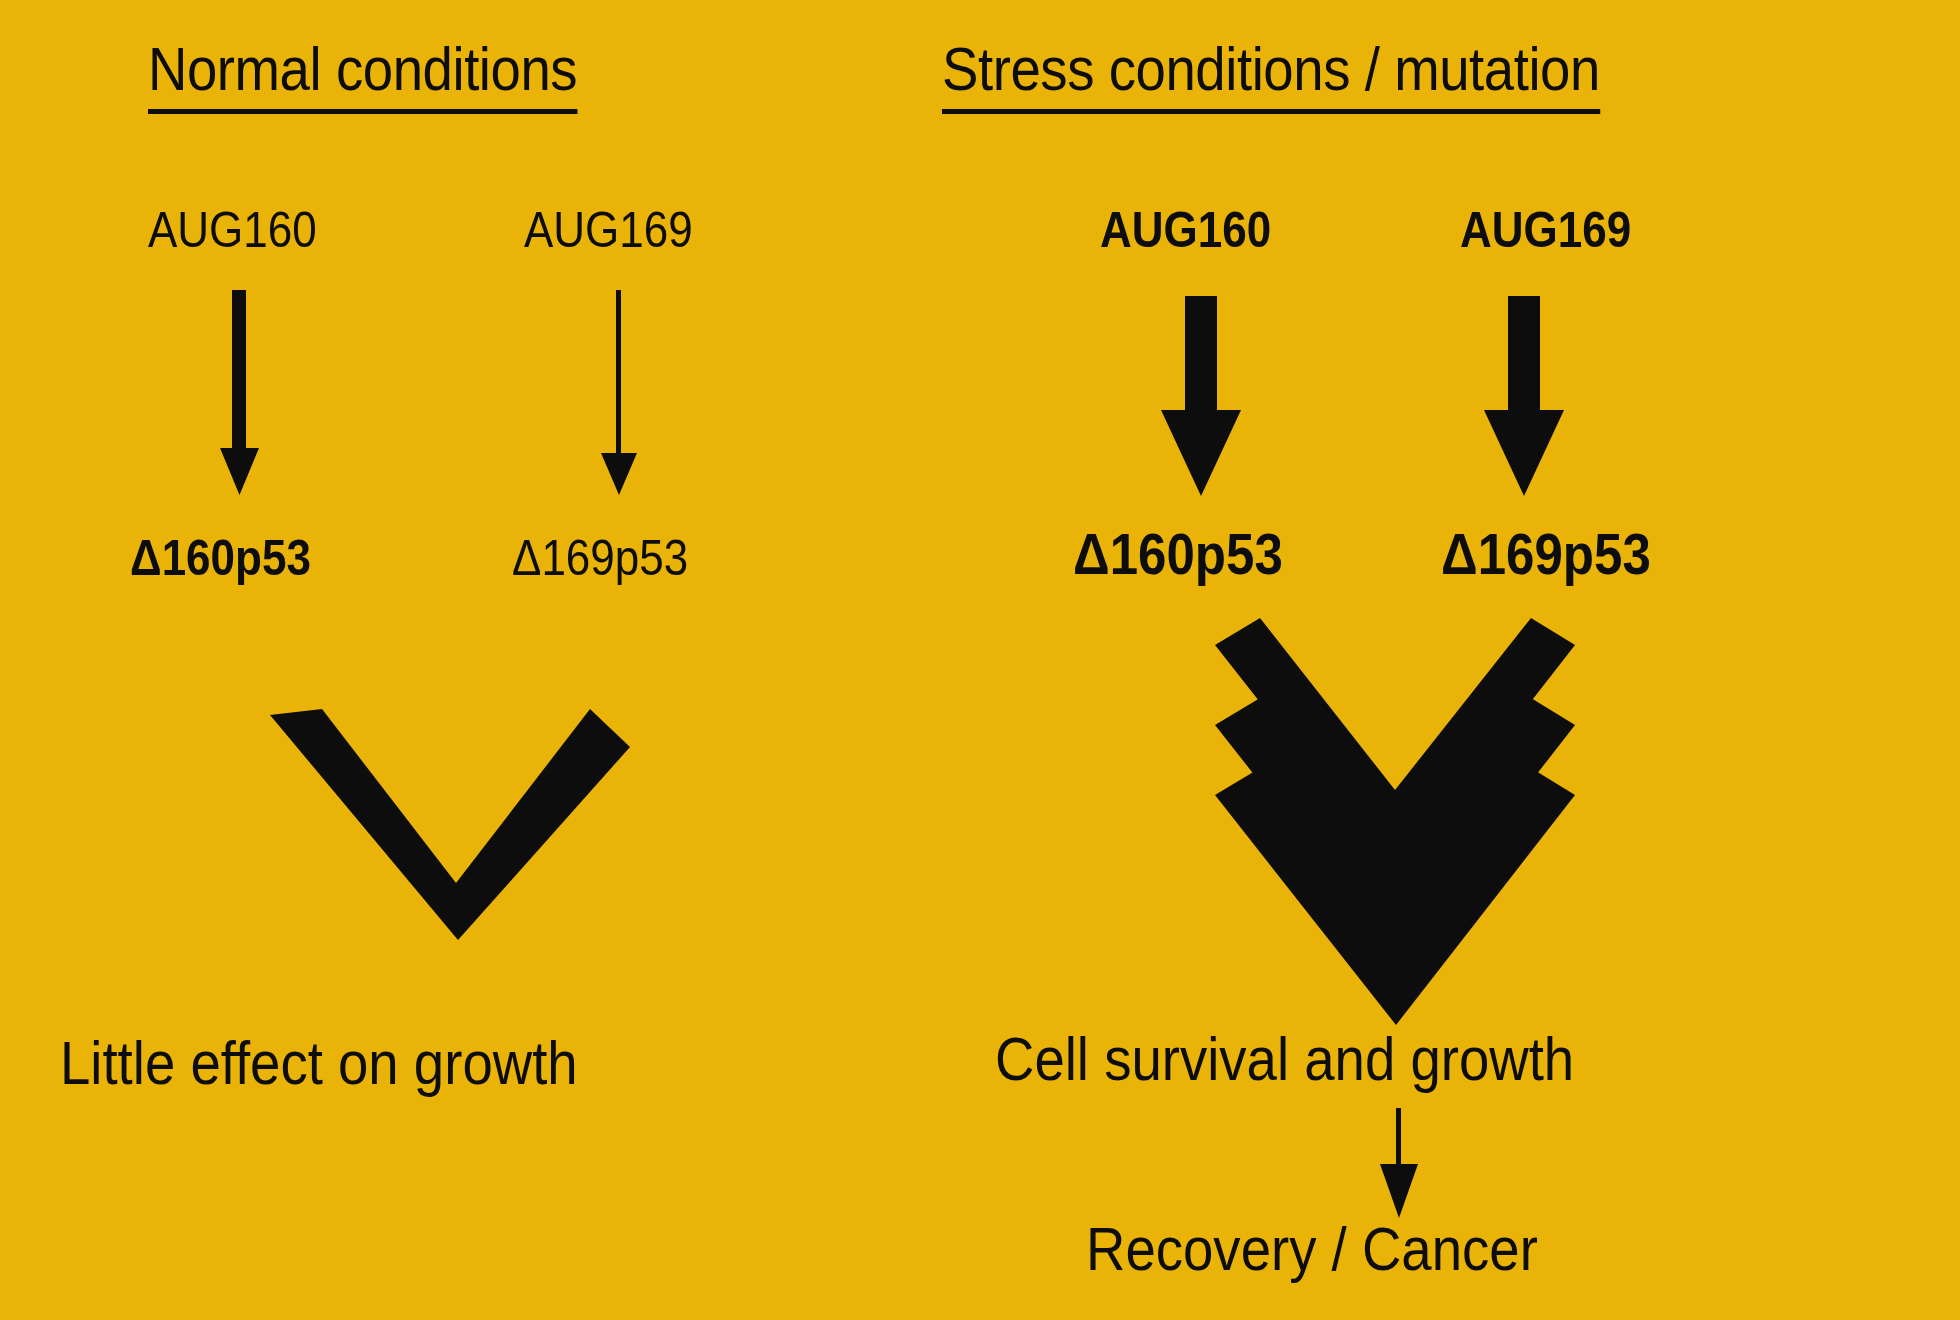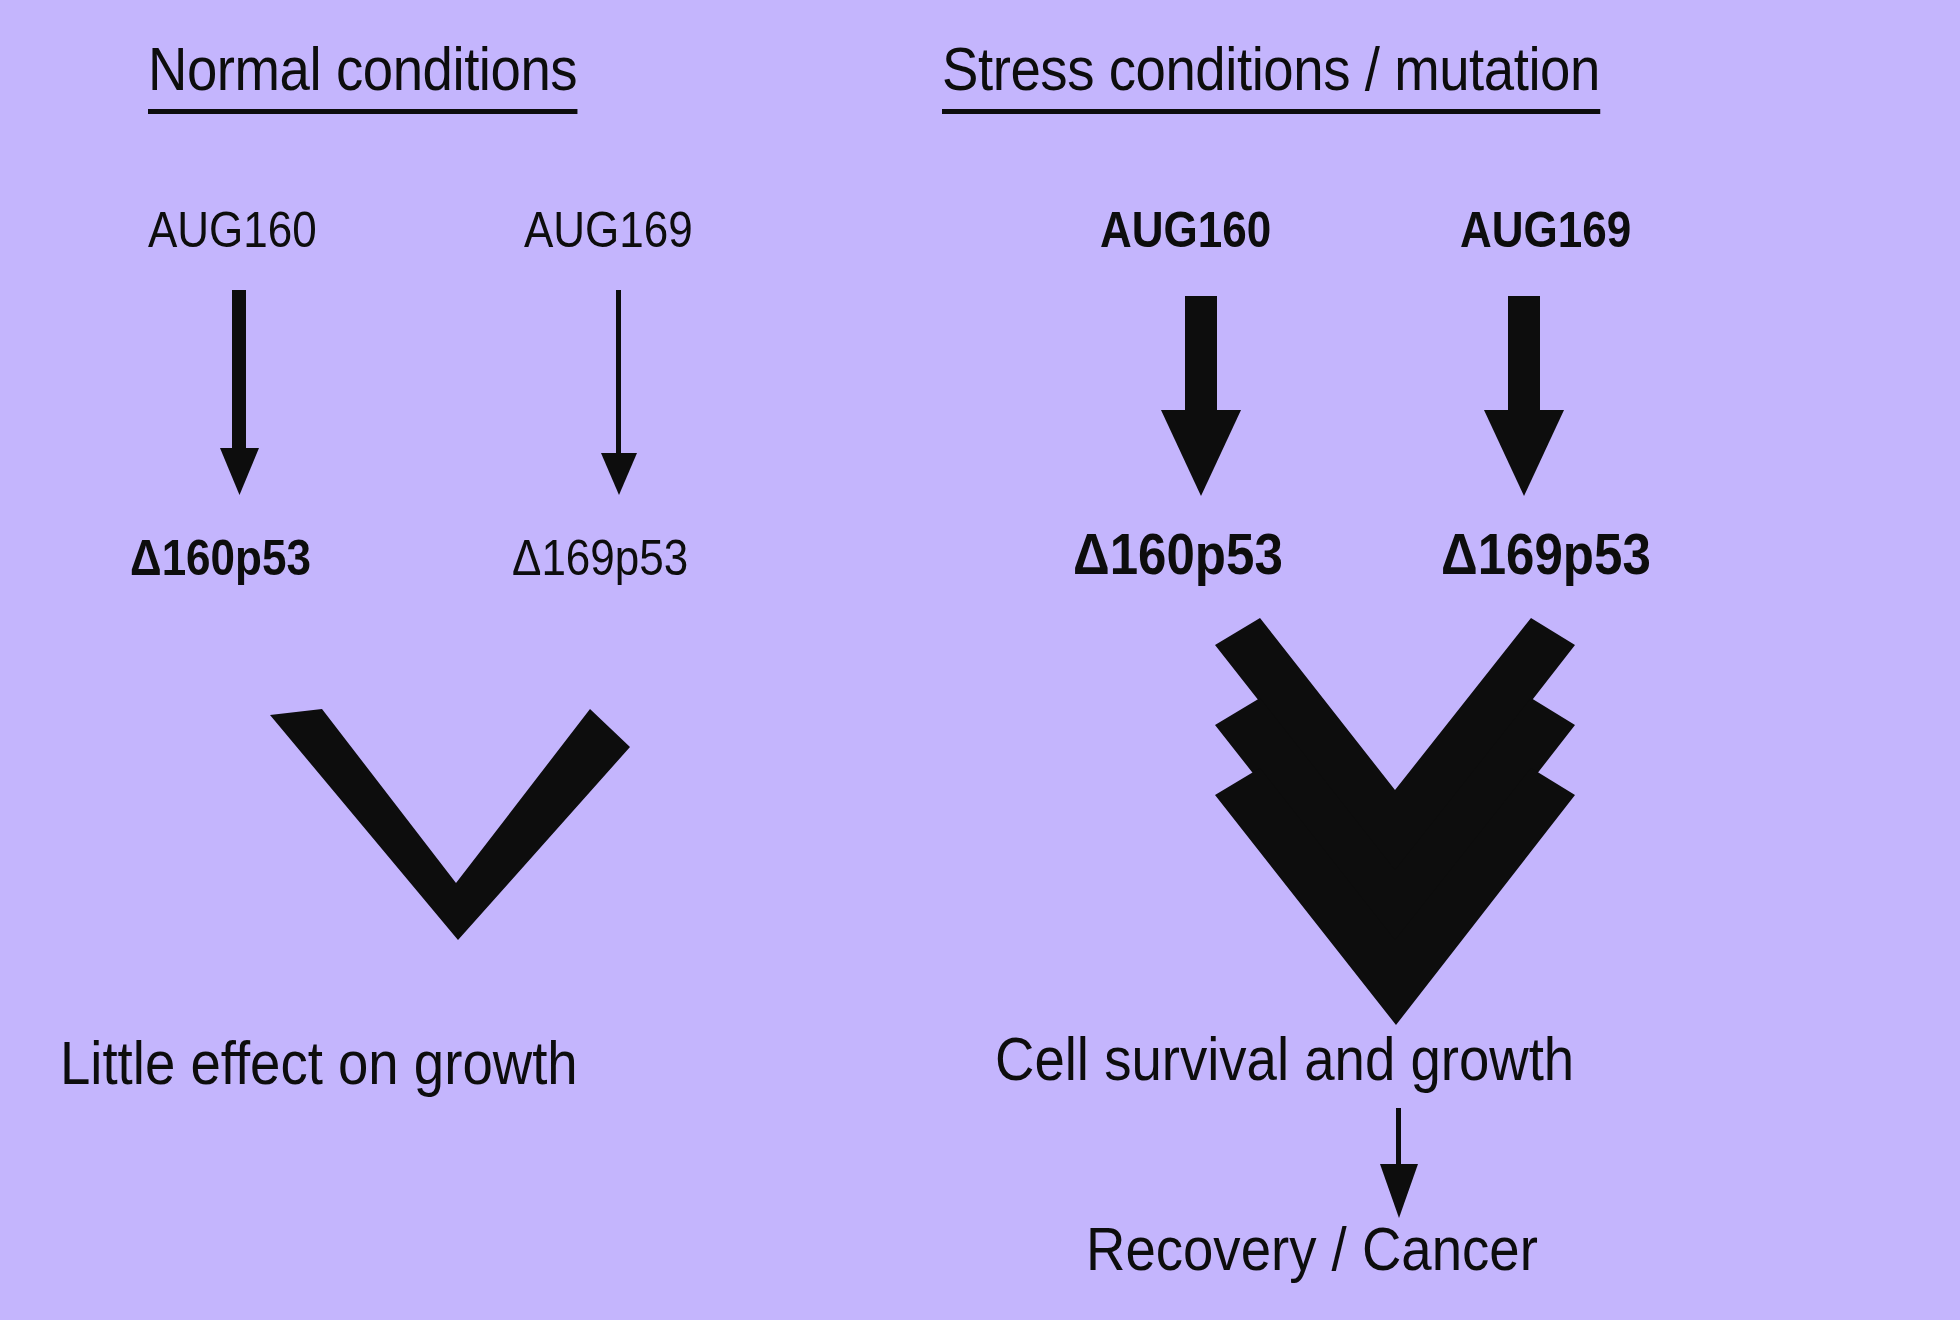--- a/index.html
+++ b/index.html
@@ -7,21 +7,21 @@
     padding: 0;
     background: #ffffff;
   }
   body {
     font-family: "Liberation Sans", sans-serif;
   }
   #canvas {
     position: relative;
     width: 1960px;
     height: 1320px;
-    background: #c4b5fd;
+    background: #eab308;
     overflow: hidden;
   }
   .txt {
     position: absolute;
     color: #0d0d0d;
     white-space: nowrap;
     line-height: 1;
     font-family: "Liberation Sans", sans-serif;
     transform: scaleX(0.88);
   }

